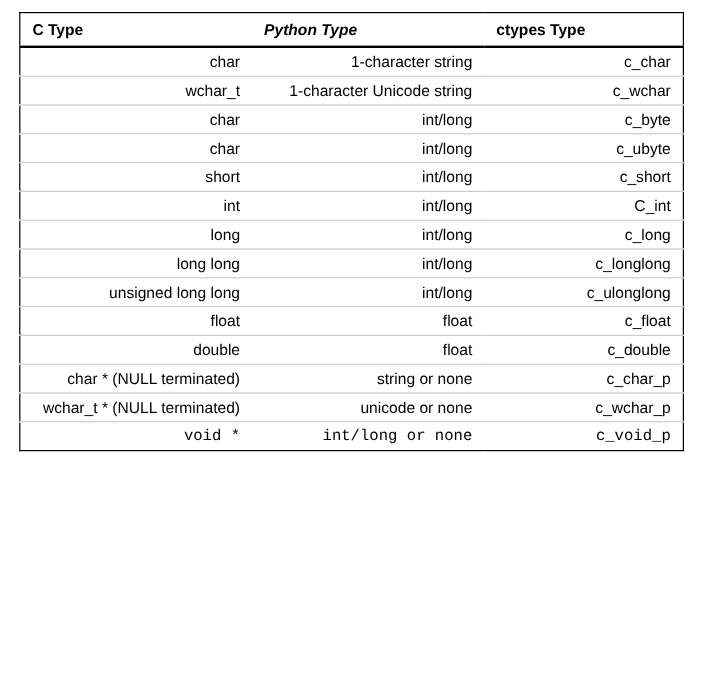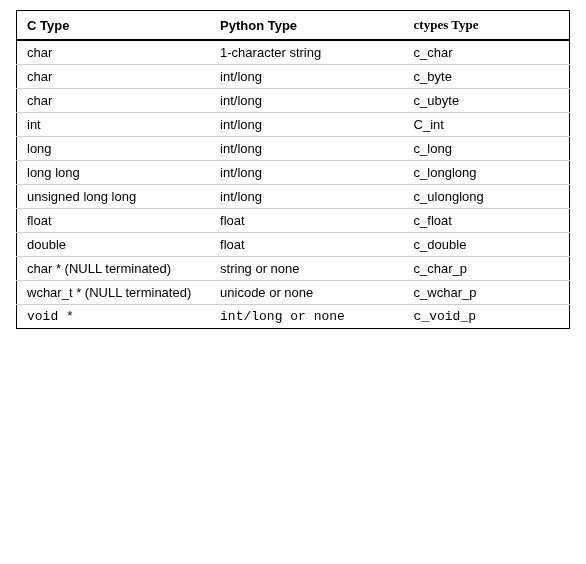--- a/index.html
+++ b/index.html
@@ -26,60 +26,71 @@
     }
     thead th {
       text-align: left;
       padding: 6px 10px;
       font-weight: bold;
       font-size: 13px;
       background: #ffffff;
     }
     tbody tr {
       border-bottom: 1px solid #ccc;
+      text-align: right;
     }
     tbody tr:last-child {
       border-bottom: none;
       font-family: Liberation Mono, monospace;
     }
     tbody td {
       padding: 4px 10px;
       font-size: 13px;
       vertical-align: middle;
     }
     .col-c { width: 35%; margin-left: 34px; }
-    .col-py { width: 35%; }
-    .col-ct { width: 30%; font-family: Liberation Serif, serif; }
+    .col-py { width: 35%; font-style: italic; }
+    .col-ct { width: 30%; }
   </style>
 </head>
 <body>
 
 <table>
   <thead>
     <tr>
       <th class="col-c">C Type</th>
       <th class="col-py">Python Type</th>
       <th class="col-ct">ctypes Type</th>
     </tr>
   </thead>
   <tbody id="table-body">
   <tr>
         <td>char</td>
         <td>1-character string</td>
         <td>c_char</td>
       </tr>
       <tr>
+        <td>wchar_t</td>
+        <td>1-character Unicode string</td>
+        <td>c_wchar</td>
+      </tr>
+      <tr>
         <td>char</td>
         <td>int/long</td>
         <td>c_byte</td>
       </tr>
       <tr>
         <td>char</td>
         <td>int/long</td>
         <td>c_ubyte</td>
+      </tr>
+      <tr>
+        <td>short</td>
+        <td>int/long</td>
+        <td>c_short</td>
       </tr>
       <tr>
         <td>int</td>
         <td>int/long</td>
         <td>C_int</td>
       </tr>
       <tr>
         <td>long</td>
         <td>int/long</td>
         <td>c_long</td>

